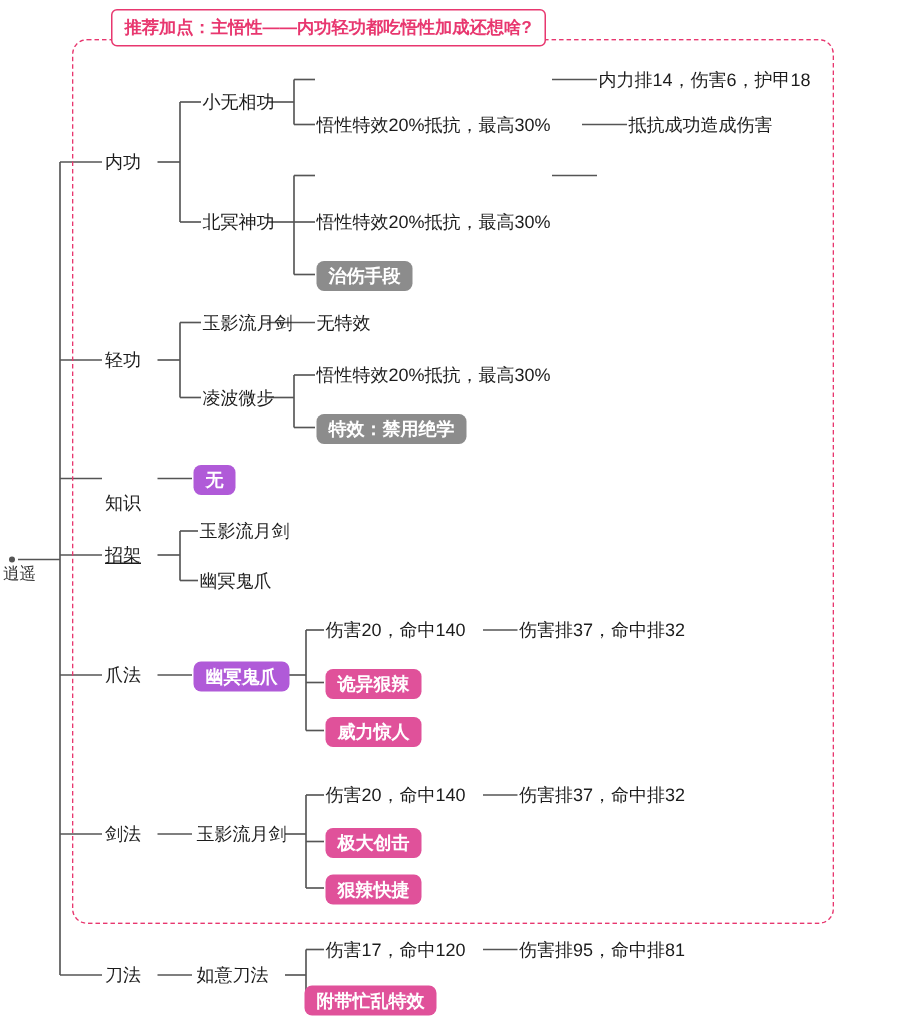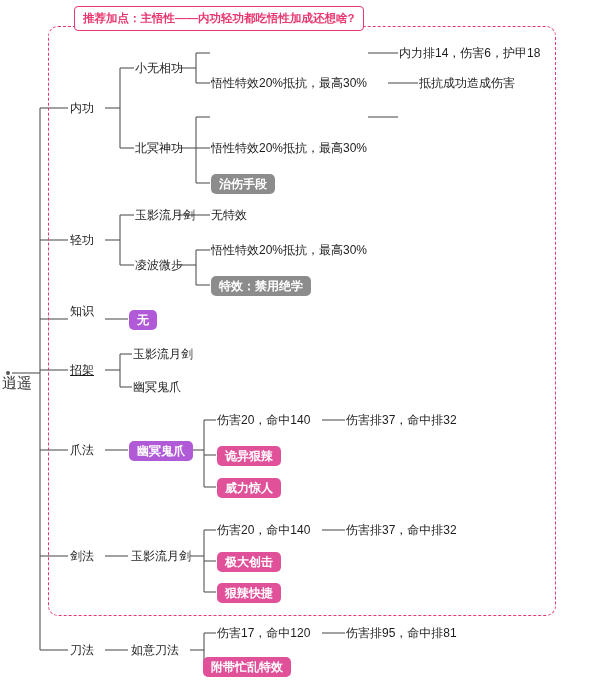--- a/index.html
+++ b/index.html
@@ -29,21 +29,21 @@
     pointer-events: none;
   }
   .node {
     position: absolute;
     white-space: nowrap;
     font-size: 12px;
     line-height: 14px;
     color: #1c1c1c;
   }
   .root-label {
-    font-size: 15px;
+    font-size: 11px;
     color: #333;
   }
   .pill {
     border-radius: 5px;
     padding: 3px 8px;
     color: #ffffff;
     font-weight: bold;
     font-size: 12px;
   }
   .pill-purple { background: #b05ad8; }
@@ -160,21 +160,21 @@
 
   <div class="dashed-box" style="left:48px; top:26px; width:508px; height:590px;"></div>
 
   <div class="banner" style="left:74px; top:6px;">推荐加点：主悟性——内功轻功都吃悟性加成还想啥?</div>
 
   <div class="dot" style="left:6px; top:371px;"></div>
   <div class="node root-label" style="left:2px; top:376px;">逍遥</div>
 
   <div class="node" style="left:70px; top:101px;">内功</div>
   <div class="node" style="left:70px; top:233px;">轻功</div>
-  <div class="node" style="left:70px; top:304px;">知识</div>
+  <div class="node" style="left:70px; top:328px;">知识</div>
   <div class="node" style="left:70px; top:363px;text-decoration:underline;">招架</div>
   <div class="node" style="left:70px; top:443px;">爪法</div>
   <div class="node" style="left:70px; top:549px;">剑法</div>
   <div class="node" style="left:70px; top:643px;">刀法</div>
 
   <div class="node" style="left:135px; top:61px;">小无相功</div>
   <div class="node" style="left:399px; top:46px;">内力排14，伤害6，护甲18</div>
   <div class="node" style="left:211px; top:76px;">悟性特效20%抵抗，最高30%</div>
   <div class="node" style="left:419px; top:76px;">抵抗成功造成伤害</div>
 

